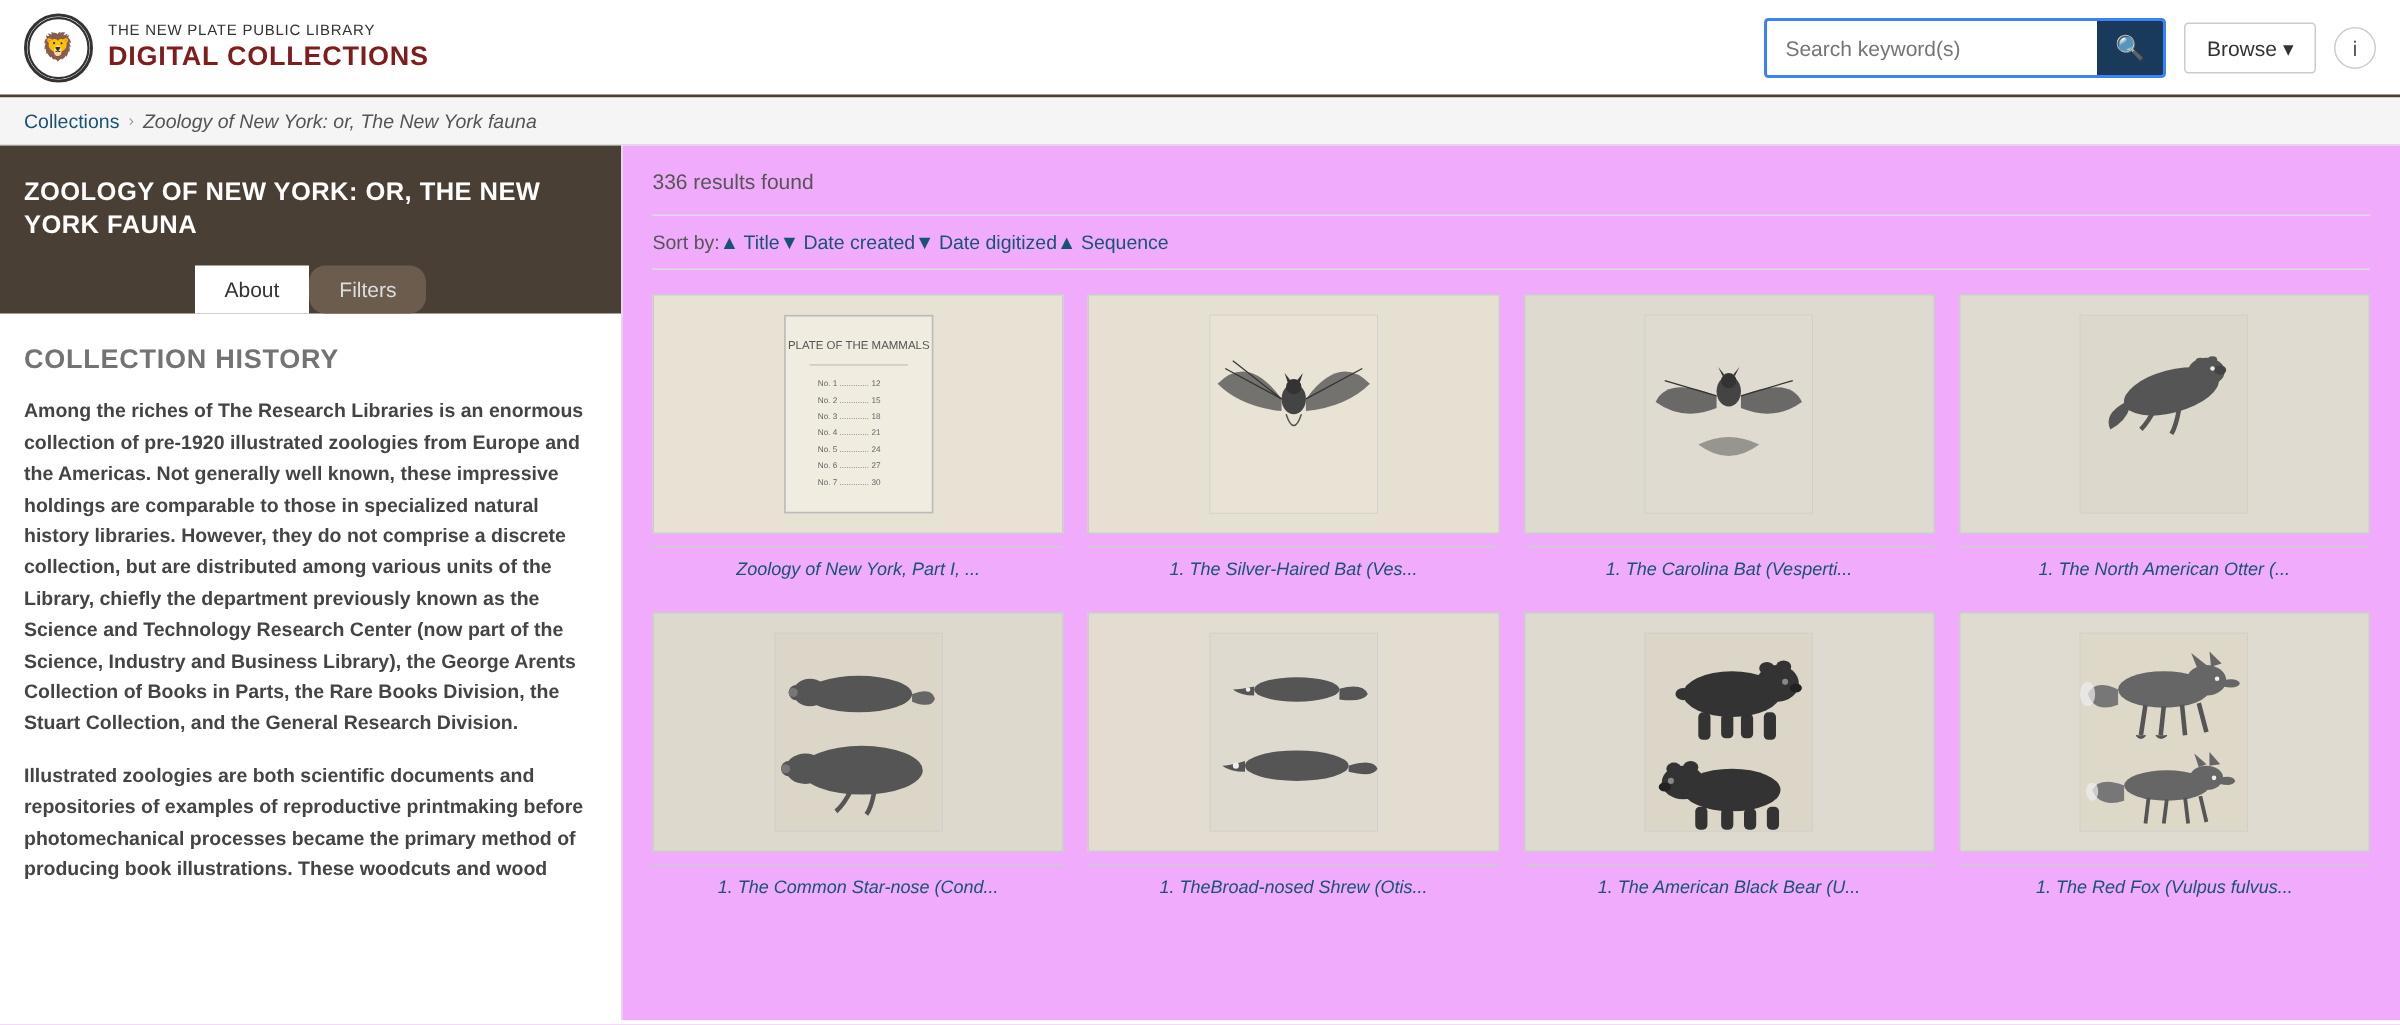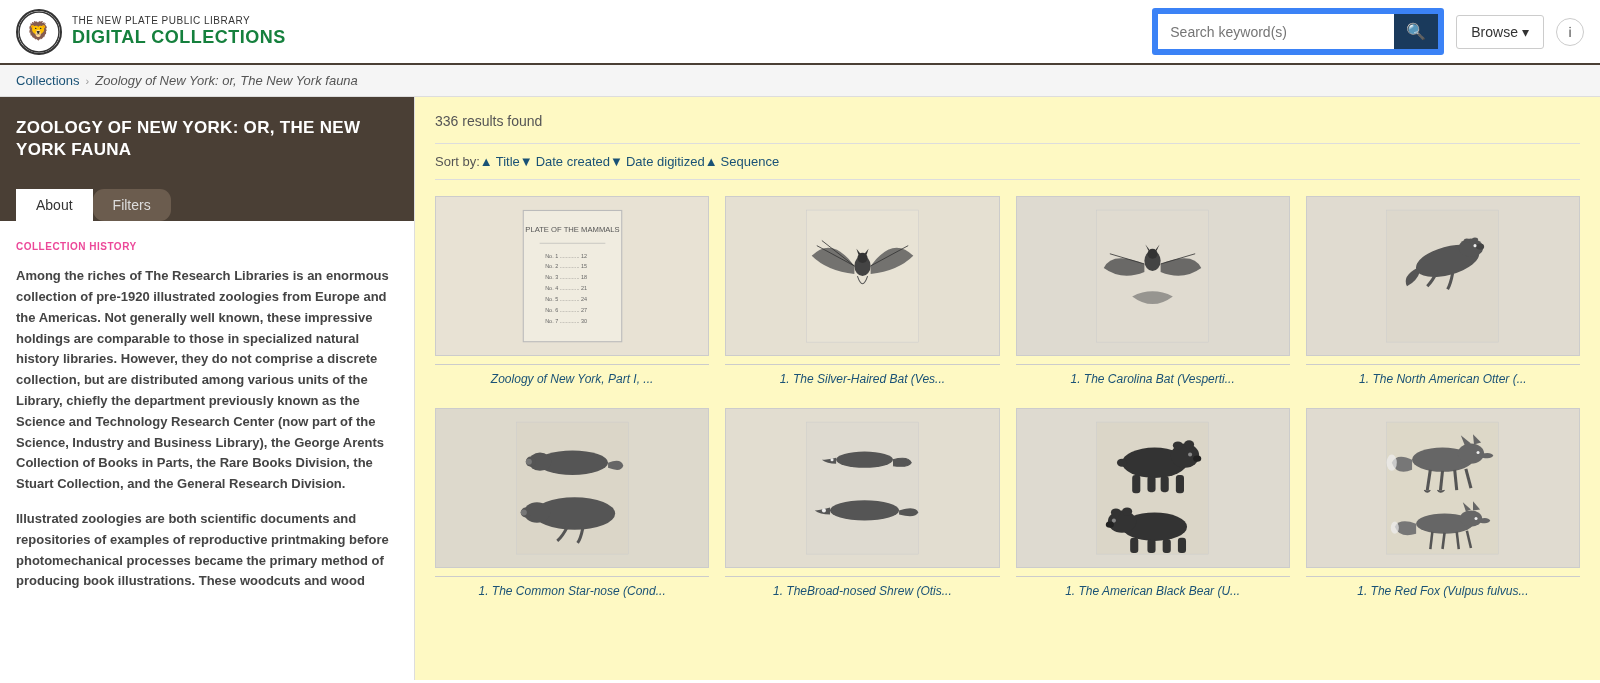--- a/index.html
+++ b/index.html
@@ -43,36 +43,35 @@
       line-height: 1.2;
     }
     .logo-text .small-text {
       font-size: 10px;
       color: #333;
       letter-spacing: 0.5px;
     }
     .logo-text .big-text {
       font-size: 18px;
       font-weight: bold;
-      color: #15803d;
+      color: #7f1d1d;
       letter-spacing: 0.5px;
     }
     .header-right {
       display: flex;
       align-items: center;
       gap: 12px;
     }
     .search-box {
       display: flex;
       align-items: center;
-      border: 6px solid #3b82f6;
+      border: 2px solid #3b82f6;
       border-radius: 3px;
       overflow: hidden;
-      width: 292px;
-      justify-content: center;
+      width: 268px;
     }
     .search-box input {
       border: none;
       outline: none;
       padding: 8px 12px;
       font-size: 14px;
       color: #999;
       width: 240px;
     }
     .search-box button {
@@ -153,21 +152,22 @@
     }
     .sidebar-title {
       font-size: 17px;
       font-weight: bold;
       letter-spacing: 0.3px;
       line-height: 1.3;
       padding-bottom: 16px;
     }
     .sidebar-tabs {
       display: flex;
-      margin-top: 12px;
+      margin-top: 0;
+      justify-content: center;
     }
     .tab-btn {
       padding: 8px 20px;
       font-size: 14px;
       cursor: pointer;
       border: none;
       outline: none;
     }
     .tab-btn.active {
       background: #fff;
@@ -176,42 +176,42 @@
     }
     .tab-btn.inactive {
       background: #6b5c4e;
       color: #ddd;
       border-radius: 11px;
     }
     .sidebar-content {
       padding: 20px 16px;
     }
     .collection-history-title {
-      font-size: 10px;
+      font-size: 18px;
       font-weight: bold;
       letter-spacing: 0.5px;
       margin-bottom: 14px;
       text-transform: uppercase;
-      color: #ec4899;
+      color: #737373;
     }
     .sidebar-text {
       font-size: 13px;
       line-height: 1.6;
       color: #444;
       font-weight: bold;
     }
     .sidebar-text p {
       margin-bottom: 14px;
     }
 
     
     .content-area {
       flex: 1;
       padding: 16px 20px;
-      background: #fef9c3;
+      background: #f0abfc;
       overflow-y: auto;
     }
     .results-count {
       font-size: 14px;
       color: #555;
       margin-bottom: 14px;
     }
     .sort-bar {
       display: flex;
       align-items: center;

